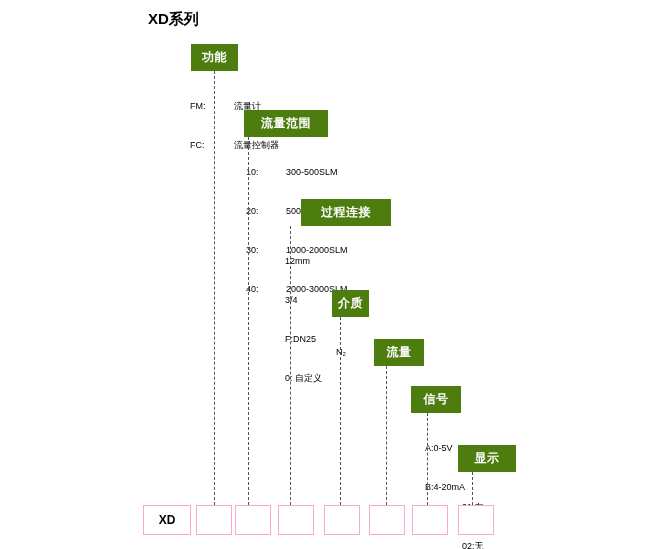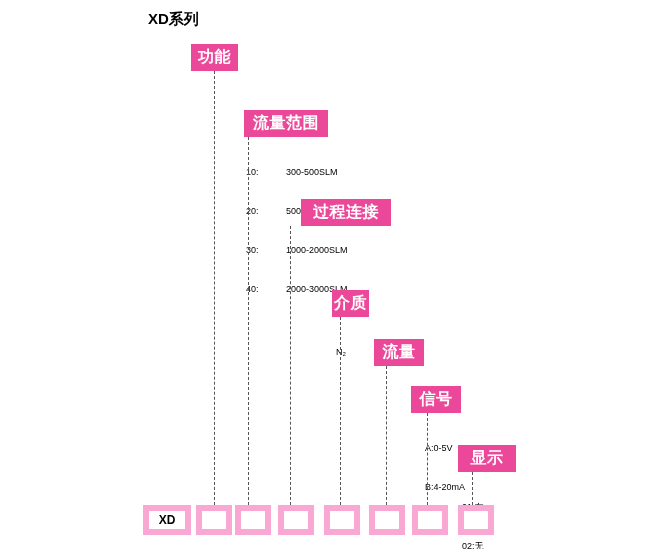--- a/index.html
+++ b/index.html
@@ -22,24 +22,24 @@
   }
   .title {
     position: absolute;
     font-weight: bold;
     font-size: 15px;
     color: #000000;
     white-space: nowrap;
   }
   .blue-box {
     position: absolute;
-    background: #ec4899;
+    background: #4d7c0f;
     color: #ffffff;
     font-weight: bold;
-    font-size: 16px;
+    font-size: 12px;
     display: flex;
     align-items: center;
     justify-content: center;
     white-space: nowrap;
     letter-spacing: 0.5px;
   }
   .opt-list {
     position: absolute;
     font-size: 9px;
     color: #000000;
@@ -55,39 +55,49 @@
   .opt-desc {
     display: inline-block;
   }
   .vline {
     position: absolute;
     width: 0;
     border-left: 1px dashed #555555;
   }
   .code-box {
     position: absolute;
-    border: 6px solid #f9a8d4;
+    border: 1px solid #f9a8d4;
     background: #ffffff;
     display: flex;
     align-items: center;
     justify-content: center;
     font-size: 12px;
     font-weight: bold;
     color: #000000;
     box-sizing: border-box;
   }
 </style>
 </head>
 <body>
 
 <div id="canvas">
 
   <div class="title" style="left:148px; top:10px;">XD系列</div>
 
   <div class="blue-box" style="left:191px; top:44px; width:47px; height:27px;">功能</div>
+  <div class="opt-list" style="left:190px; top:74px;">
+    <div class="opt-row">
+      <span class="opt-code" style="width:44px">FM:</span>
+      <span class="opt-desc">流量计</span>
+    </div>
+    <div class="opt-row">
+      <span class="opt-code" style="width:44px">FC:</span>
+      <span class="opt-desc">流量控制器</span>
+    </div>
+  </div>
 
   <div class="blue-box" style="left:244px; top:110px; width:84px; height:27px;">流量范围</div>
   <div class="opt-list" style="left:246px; top:140px;">
     <div class="opt-row">
       <span class="opt-code" style="width:40px">10:</span>
       <span class="opt-desc">300-500SLM</span>
     </div>
     <div class="opt-row">
       <span class="opt-code" style="width:40px">20:</span>
       <span class="opt-desc">500-1000SLM</span>
@@ -96,20 +106,34 @@
       <span class="opt-code" style="width:40px">30:</span>
       <span class="opt-desc">1000-2000SLM</span>
     </div>
     <div class="opt-row">
       <span class="opt-code" style="width:40px">40:</span>
       <span class="opt-desc">2000-3000SLM</span>
     </div>
   </div>
 
   <div class="blue-box" style="left:277px; top:199px; width:90px; height:27px;margin-left:24px;">过程连接</div>
+  <div class="opt-list" style="left:285px; top:229px;">
+    <div class="opt-row">
+      <span class="opt-code">12mm</span>
+    </div>
+    <div class="opt-row">
+      <span class="opt-code">3/4</span>
+    </div>
+    <div class="opt-row">
+      <span class="opt-code">F:DN25</span>
+    </div>
+    <div class="opt-row">
+      <span class="opt-code">0: 自定义</span>
+    </div>
+  </div>
 
   <div class="blue-box" style="left:332px; top:290px; width:37px; height:27px;">介质</div>
   <div class="opt-list" style="left:336px; top:320px;">
     <div class="opt-row">
       <span class="opt-code">N₂</span>
     </div>
   </div>
 
   <div class="blue-box" style="left:374px; top:339px; width:50px; height:27px;">流量</div>
 

